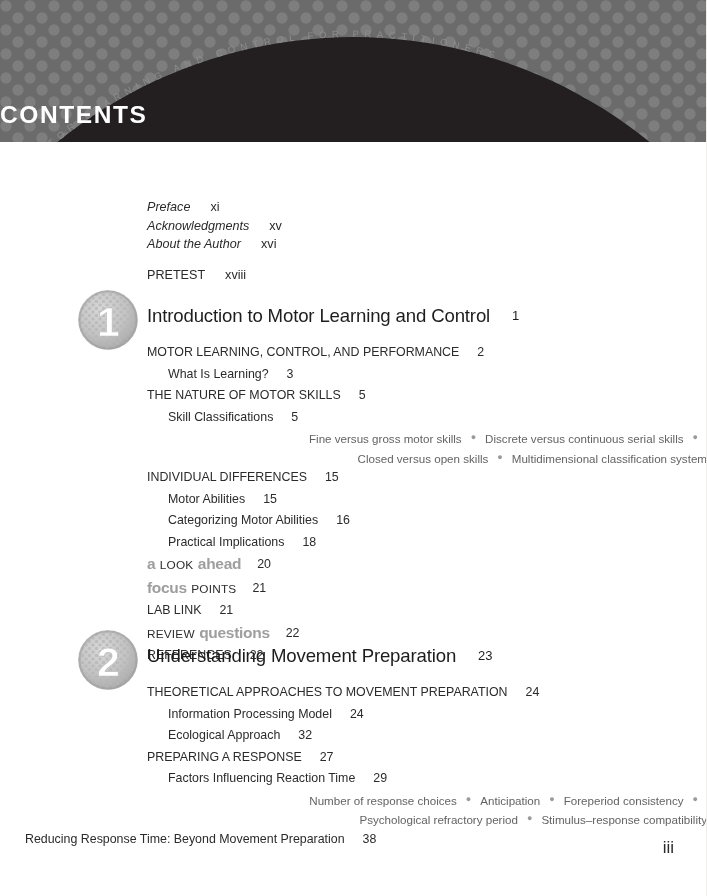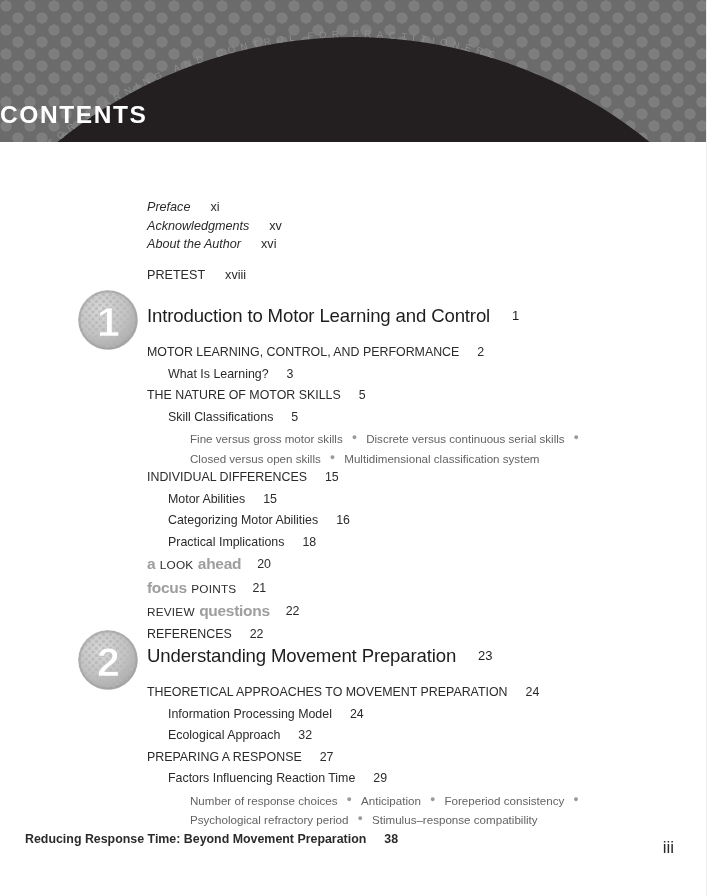--- a/index.html
+++ b/index.html
@@ -144,29 +144,30 @@
     color: #2b2b2b;
   }
   
   .entry.lvl2 {
     margin-left: 168px;
     font-size: 12.4px;
     line-height: 21.5px;
     color: #2b2b2b;
   }
   
-  .entry.lvl2.bold { font-weight: bold; margin-left: 25px; }
+  .entry.lvl2.bold { font-weight: normal; margin-left: 25px; }
 
   
   .entry.lvl3 {
     margin-left: 190px;
     font-size: 11.6px;
     line-height: 19px;
     color: #636363;
     white-space: nowrap;
+    text-align: right;
   }
   .sep {
     display: inline-block;
     margin: 0 9px;
     color: #9a9a9a;
     font-size: 9px;
     vertical-align: 2.5px;
   }
 
   
@@ -267,20 +268,21 @@
         <div class="entry lvl1"><span>THE NATURE OF MOTOR SKILLS</span><span class="entry-page">5</span></div>
         <div class="entry lvl2"><span>Skill Classifications</span><span class="entry-page">5</span></div>
         <div class="entry lvl3"><span>Fine versus gross motor skills</span><span class="sep">●</span><span>Discrete versus continuous serial skills</span><span class="sep">●</span></div>
         <div class="entry lvl3"><span>Closed versus open skills</span><span class="sep">●</span><span>Multidimensional classification system</span></div>
         <div class="entry lvl1"><span>INDIVIDUAL DIFFERENCES</span><span class="entry-page">15</span></div>
         <div class="entry lvl2"><span>Motor Abilities</span><span class="entry-page">15</span></div>
         <div class="entry lvl2"><span>Categorizing Motor Abilities</span><span class="entry-page">16</span></div>
         <div class="entry lvl2"><span>Practical Implications</span><span class="entry-page">18</span></div>
         <div class="entry feature"><span class="feat-big">a</span> <span class="feat-small">LOOK</span> <span class="feat-big">ahead</span><span class="entry-page">20</span></div>
         <div class="entry feature"><span class="feat-big">focus</span> <span class="feat-small">POINTS</span><span class="entry-page">21</span></div>
+        <div class="entry lvl1"><span>LAB LINK</span><span class="entry-page">21</span></div>
         <div class="entry feature"><span class="feat-small">REVIEW</span> <span class="feat-big">questions</span><span class="entry-page">22</span></div>
         <div class="entry lvl1"><span>REFERENCES</span><span class="entry-page">22</span></div>
       </div>
   </div>
 
   <div class="chapter" id="chapter-2">
     <div class="chapter-badge">
         <svg viewBox="0 0 62 62">
           <defs>
             <radialGradient id="bg2" cx="38%" cy="32%" r="72%">

